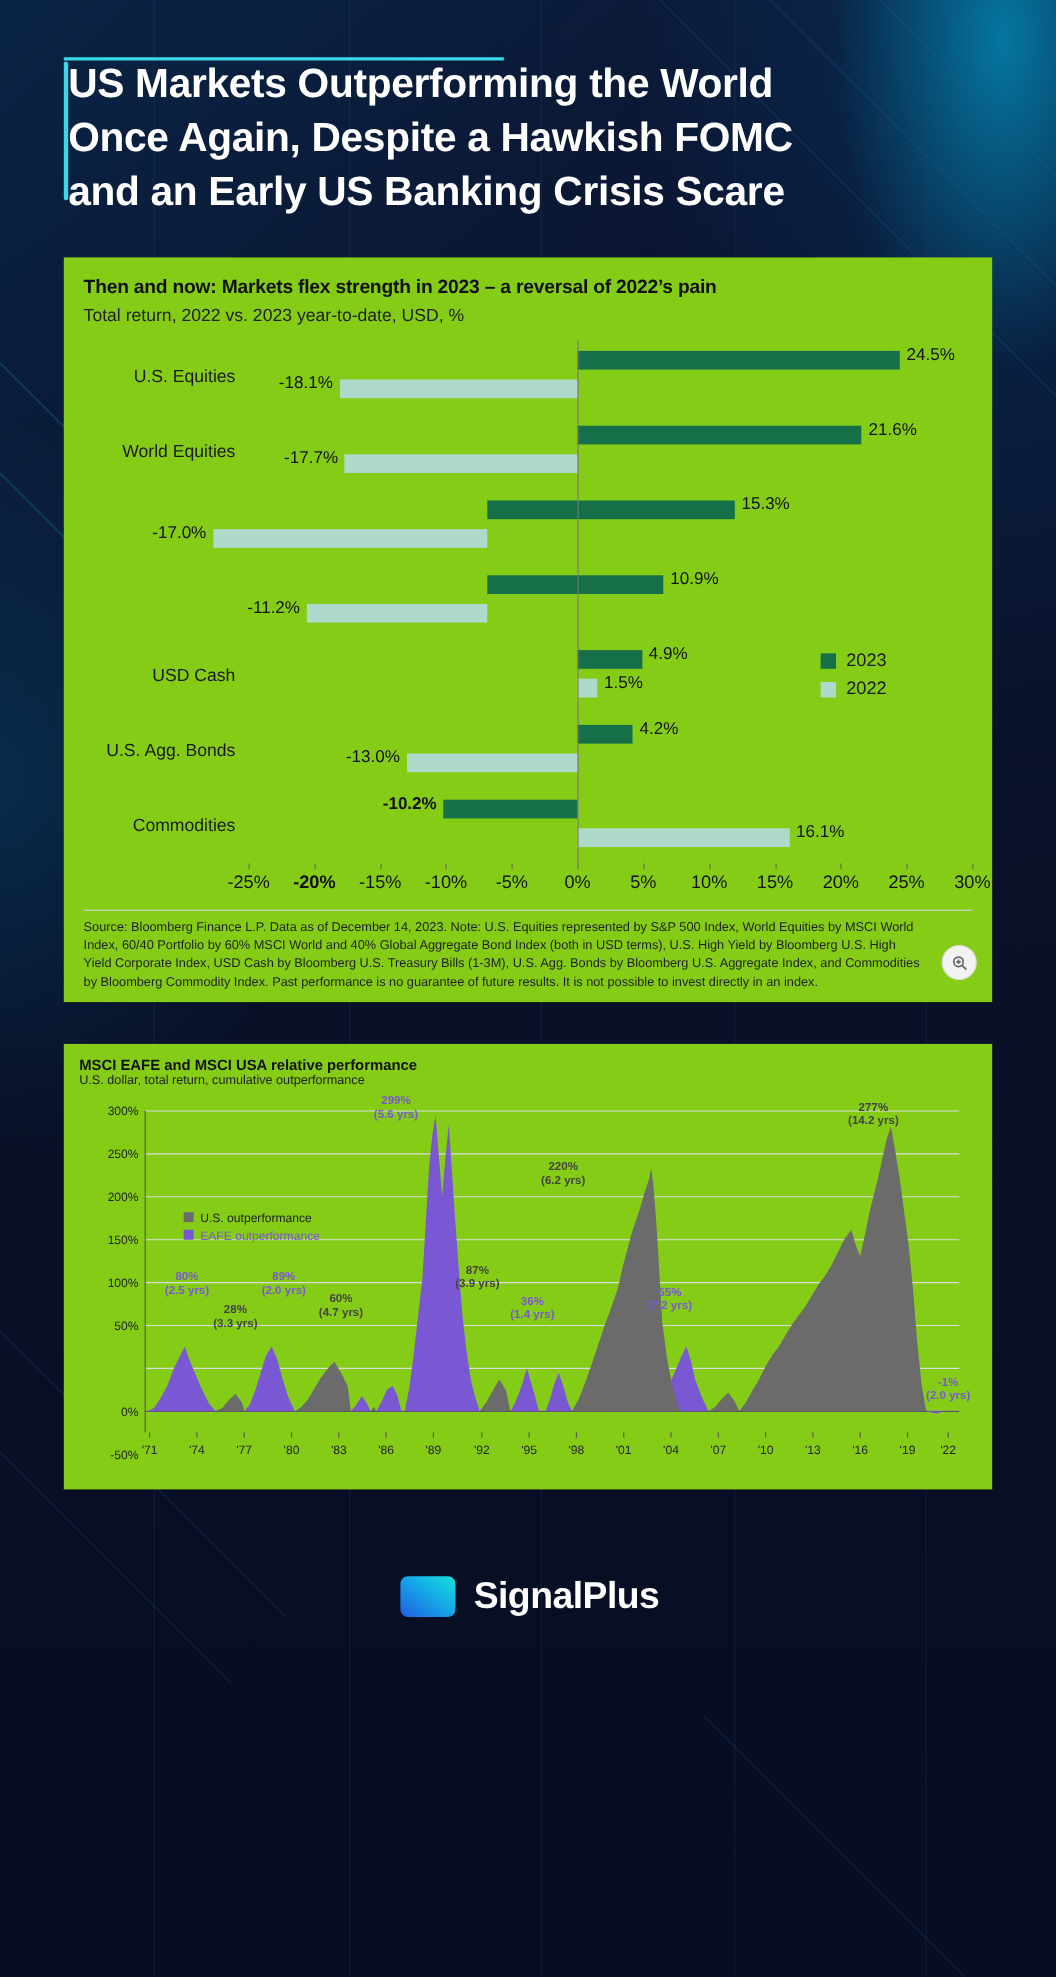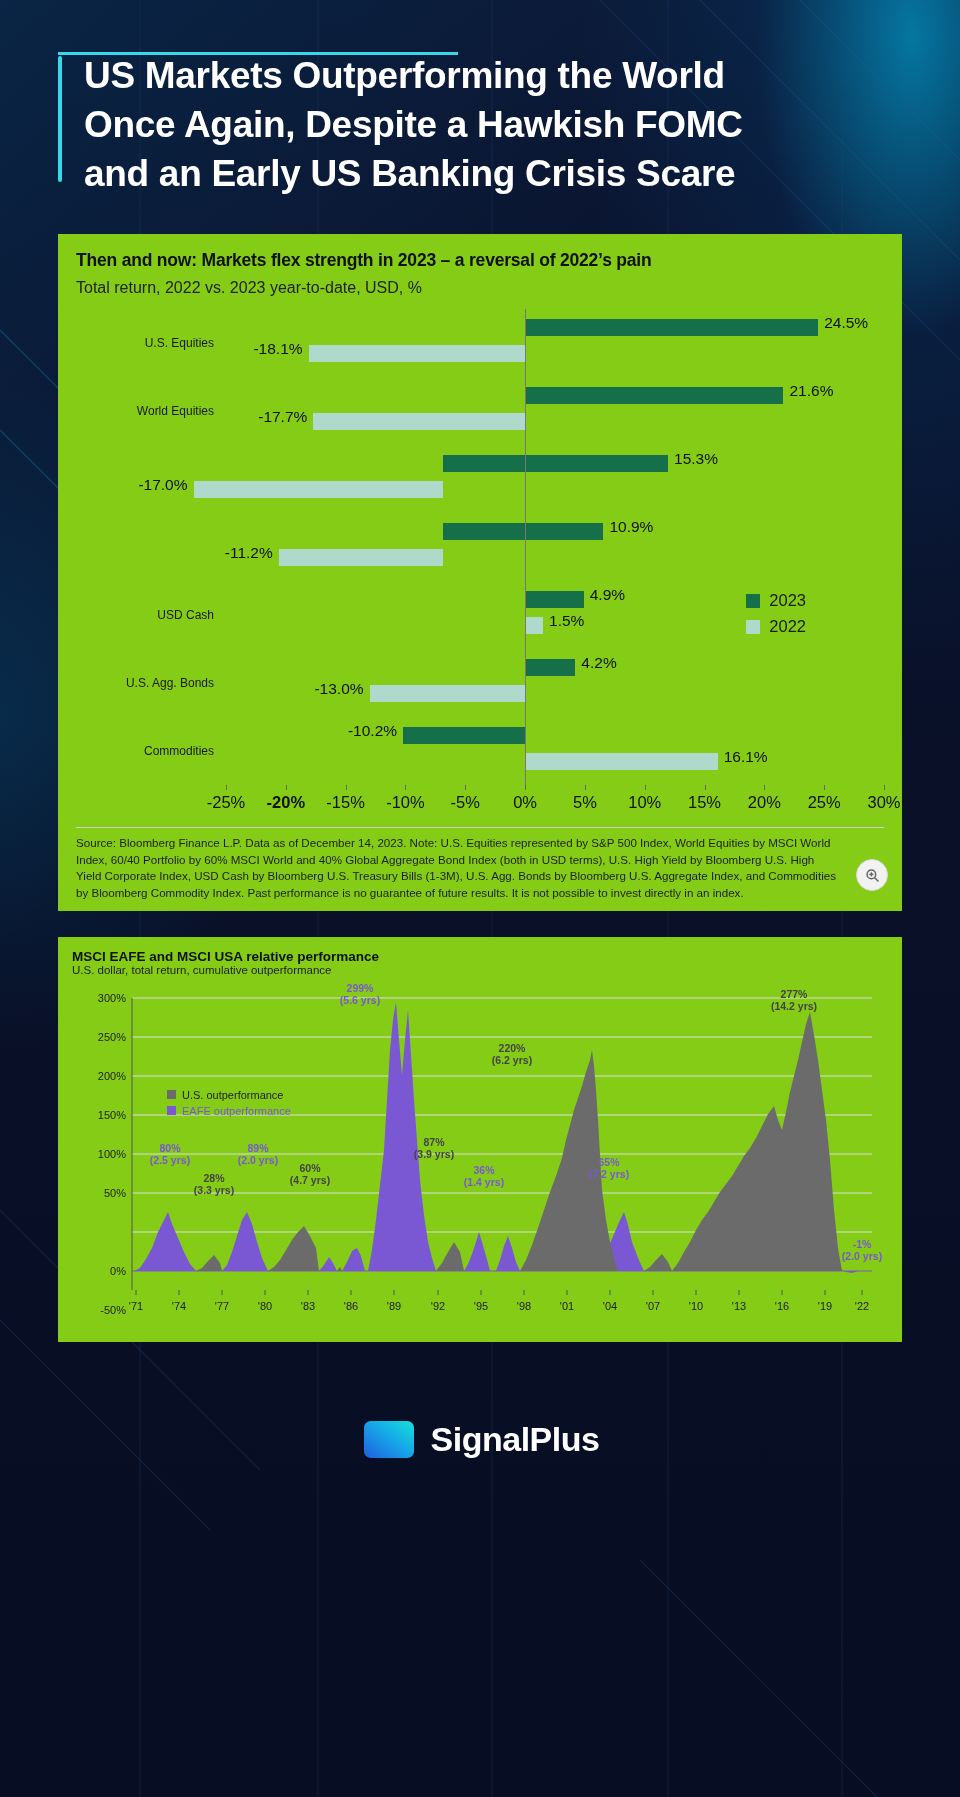--- a/index.html
+++ b/index.html
@@ -23,21 +23,20 @@
     z-index: 0;
   }
   .bg-lines { position: absolute; inset: 0; z-index: 1; opacity: 0.5; }
 
   .content { position: relative; z-index: 3; }
 
   
   .headline-wrap {
     padding: 52px 58px 0 58px;
     display: flex;
-    gap: 22px;
   }
   .headline-bar {
     width: 4px;
     background: #3ad7e8;
     flex: 0 0 4px;
     border-radius: 2px;
     margin-top: 4px;
     margin-bottom: 16px;
   }
   .headline {
@@ -58,21 +57,21 @@
   }
 
   
   .card {
     background: #84cc16;
     margin: 0 58px;
     color: #1a1a1a;
     position: relative;
   }
   .card-1 { margin-top: 36px; padding: 16px 18px 10px 18px; }
-  .card-2 { margin-top: 26px; padding: 12px 14px 10px 14px; }
+  .card-2 { margin-top: 38px; padding: 12px 14px 10px 14px; }
 
   .c1-title {
     font-size: 17.5px;
     font-weight: bold;
     color: #111;
     margin-bottom: 8px;
     letter-spacing: -0.2px;
   }
   .c1-sub {
     font-size: 16px;
@@ -88,21 +87,21 @@
   .bar-row {
     display: flex;
     align-items: stretch;
     height: 68px;
   }
   .bar-label {
     width: 150px;
     flex: 0 0 150px;
     text-align: right;
     padding-right: 12px;
-    font-size: 12px;
+    font-size: 16px;
     color: #1a1a1a;
     display: flex;
     align-items: center;
     justify-content: flex-end;
   }
   .bar-plot {
     position: relative;
     flex: 1 1 auto;
   }
   .bar-2023, .bar-2022 {
@@ -313,21 +312,21 @@
           <div class="bar-val v2023" style="left: calc(53.0909% + 6px);">4.2%</div>
           <div class="bar-val v2022" style="right: calc(78.1818% + 6px);">-13.0%</div>
         </div>
       </div>
 
       <div class="bar-row">
         <div class="bar-label">Commodities</div>
         <div class="bar-plot">
           <div class="bar-2023" style="left: 26.9091%; width: 18.5455%;"></div>
           <div class="bar-2022" style="left: 45.4545%; width: 29.2727%;"></div>
-          <div class="bar-val v2023" style="right: calc(73.0909% + 6px);">-10.2%</div>
+          <div class="bar-val v2023" style="right: calc(73.0909% + 6px); font-weight: bold;">-10.2%</div>
           <div class="bar-val v2022" style="left: calc(74.7273% + 6px);">16.1%</div>
         </div>
       </div>
 
       <div class="legend">
         <div class="legend-item">
           <span class="legend-swatch" style="background:#15704a"></span>
           <span>2023</span>
         </div>
         <div class="legend-item">

